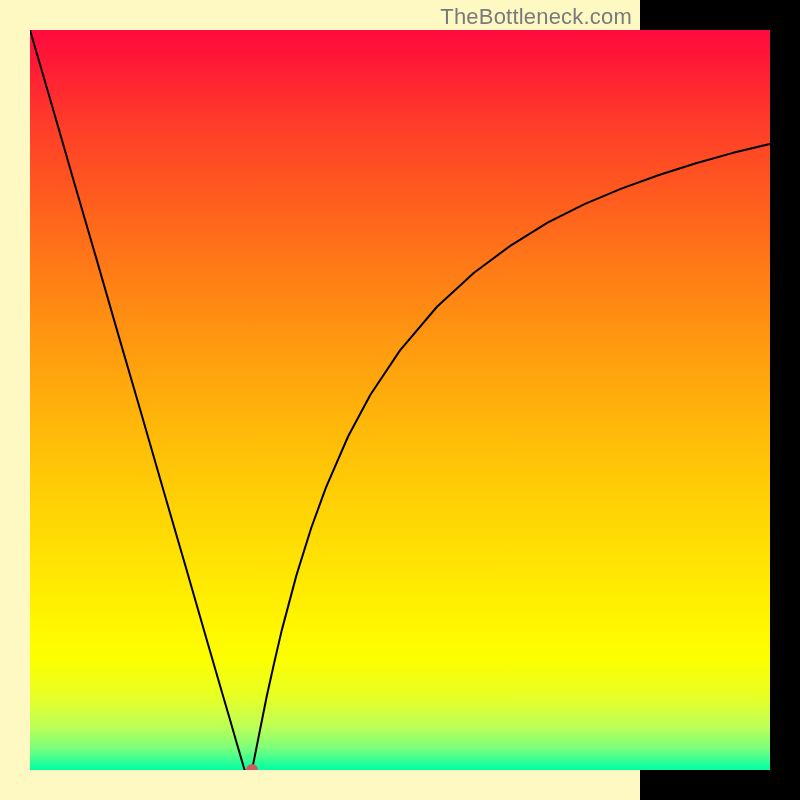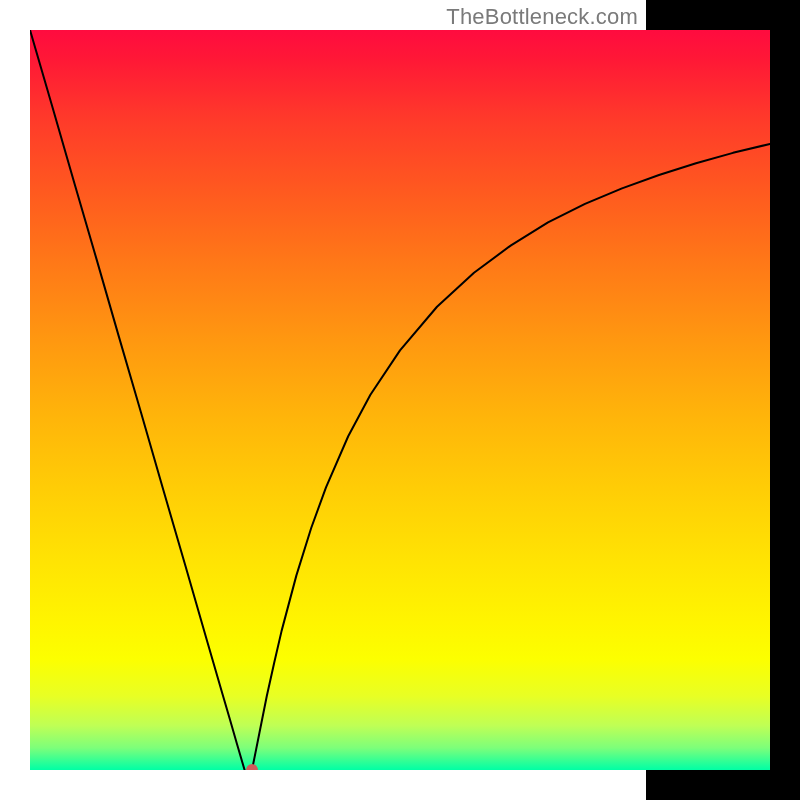--- a/index.html
+++ b/index.html
@@ -8,22 +8,21 @@
     width: 800px;
     height: 800px;
     overflow: hidden;
     background: #000;
     font-family: Arial, Helvetica, sans-serif;
   }
   .frame {
     position: relative;
     width: 640px;
     height: 800px;
-    background: #ffffff;
-    padding-left: 6px;
+    background: #fef9c3;
   }
   .plot {
     position: absolute;
     left: 30px;
     top: 30px;
     width: 740px;
     height: 740px;
     background: linear-gradient(to bottom,
       #ff0b3f 0%,
       #ff1836 4%,

